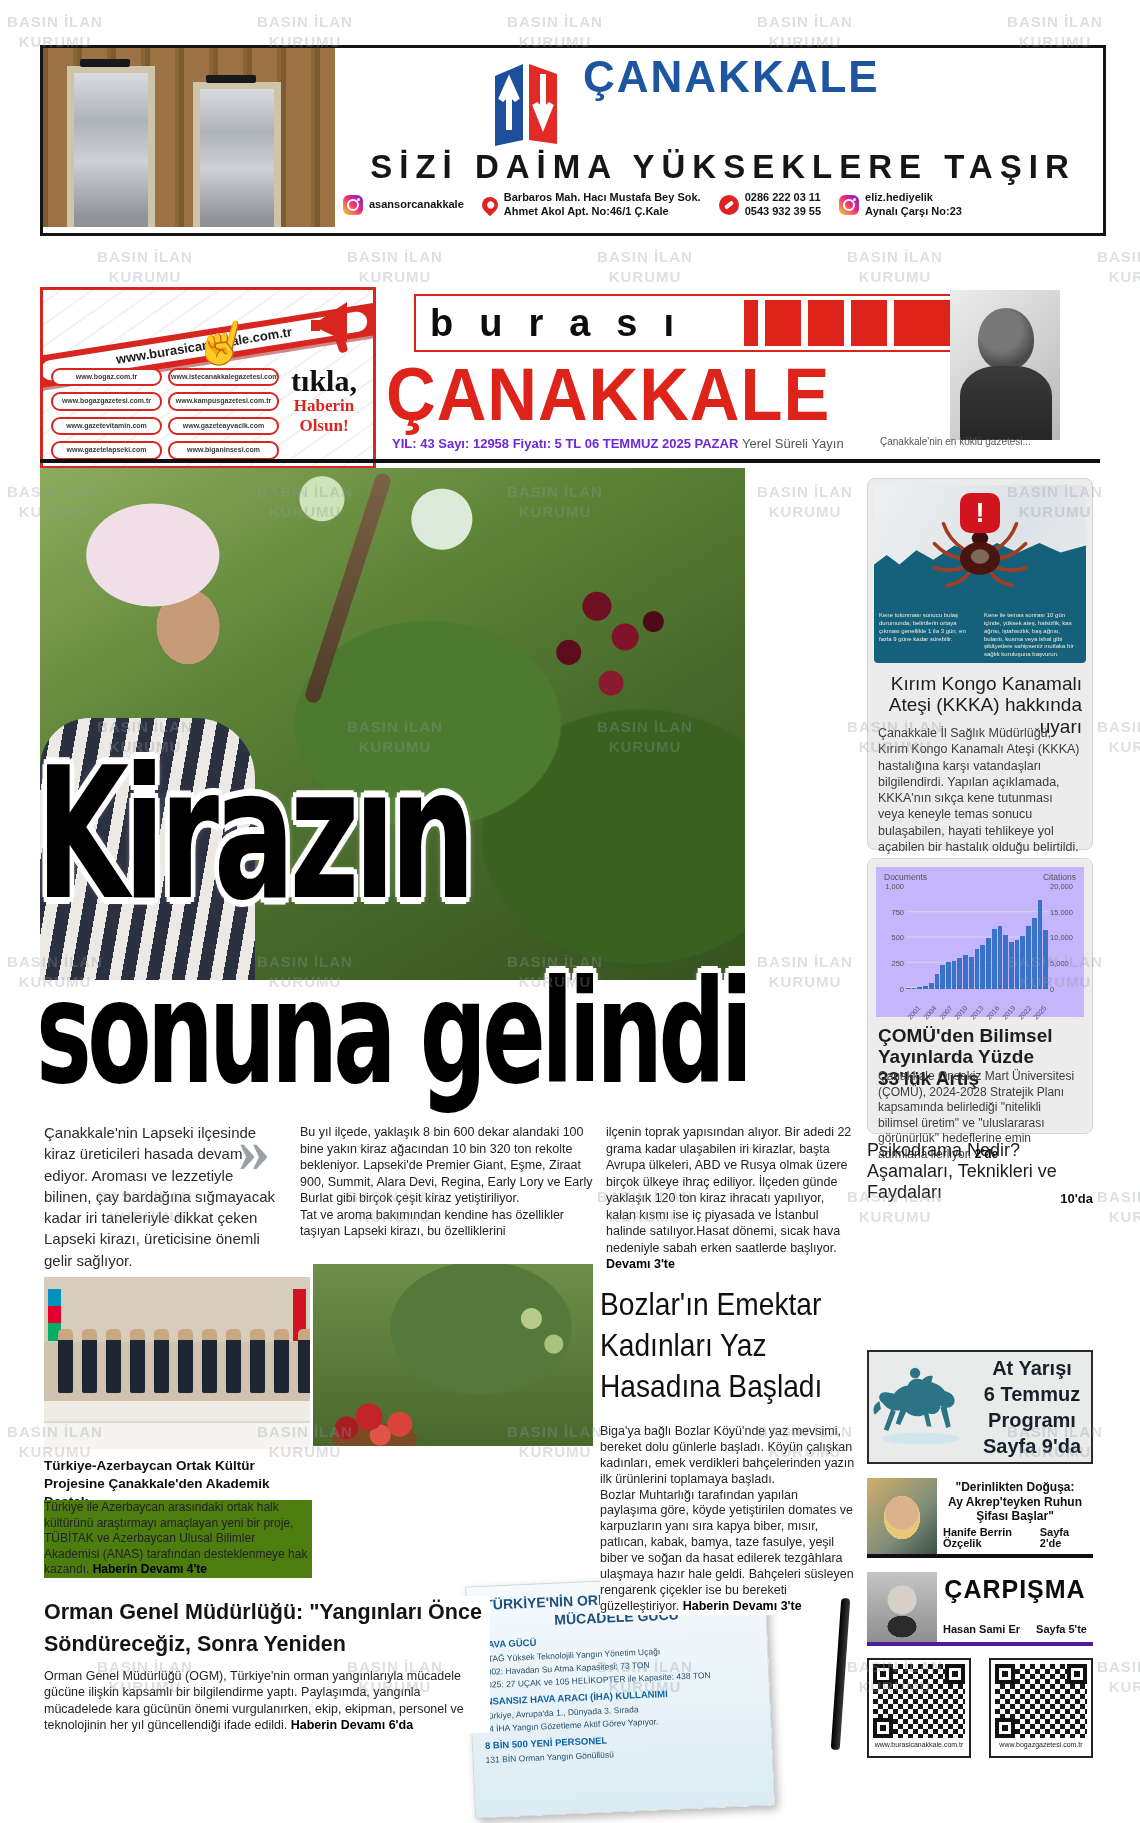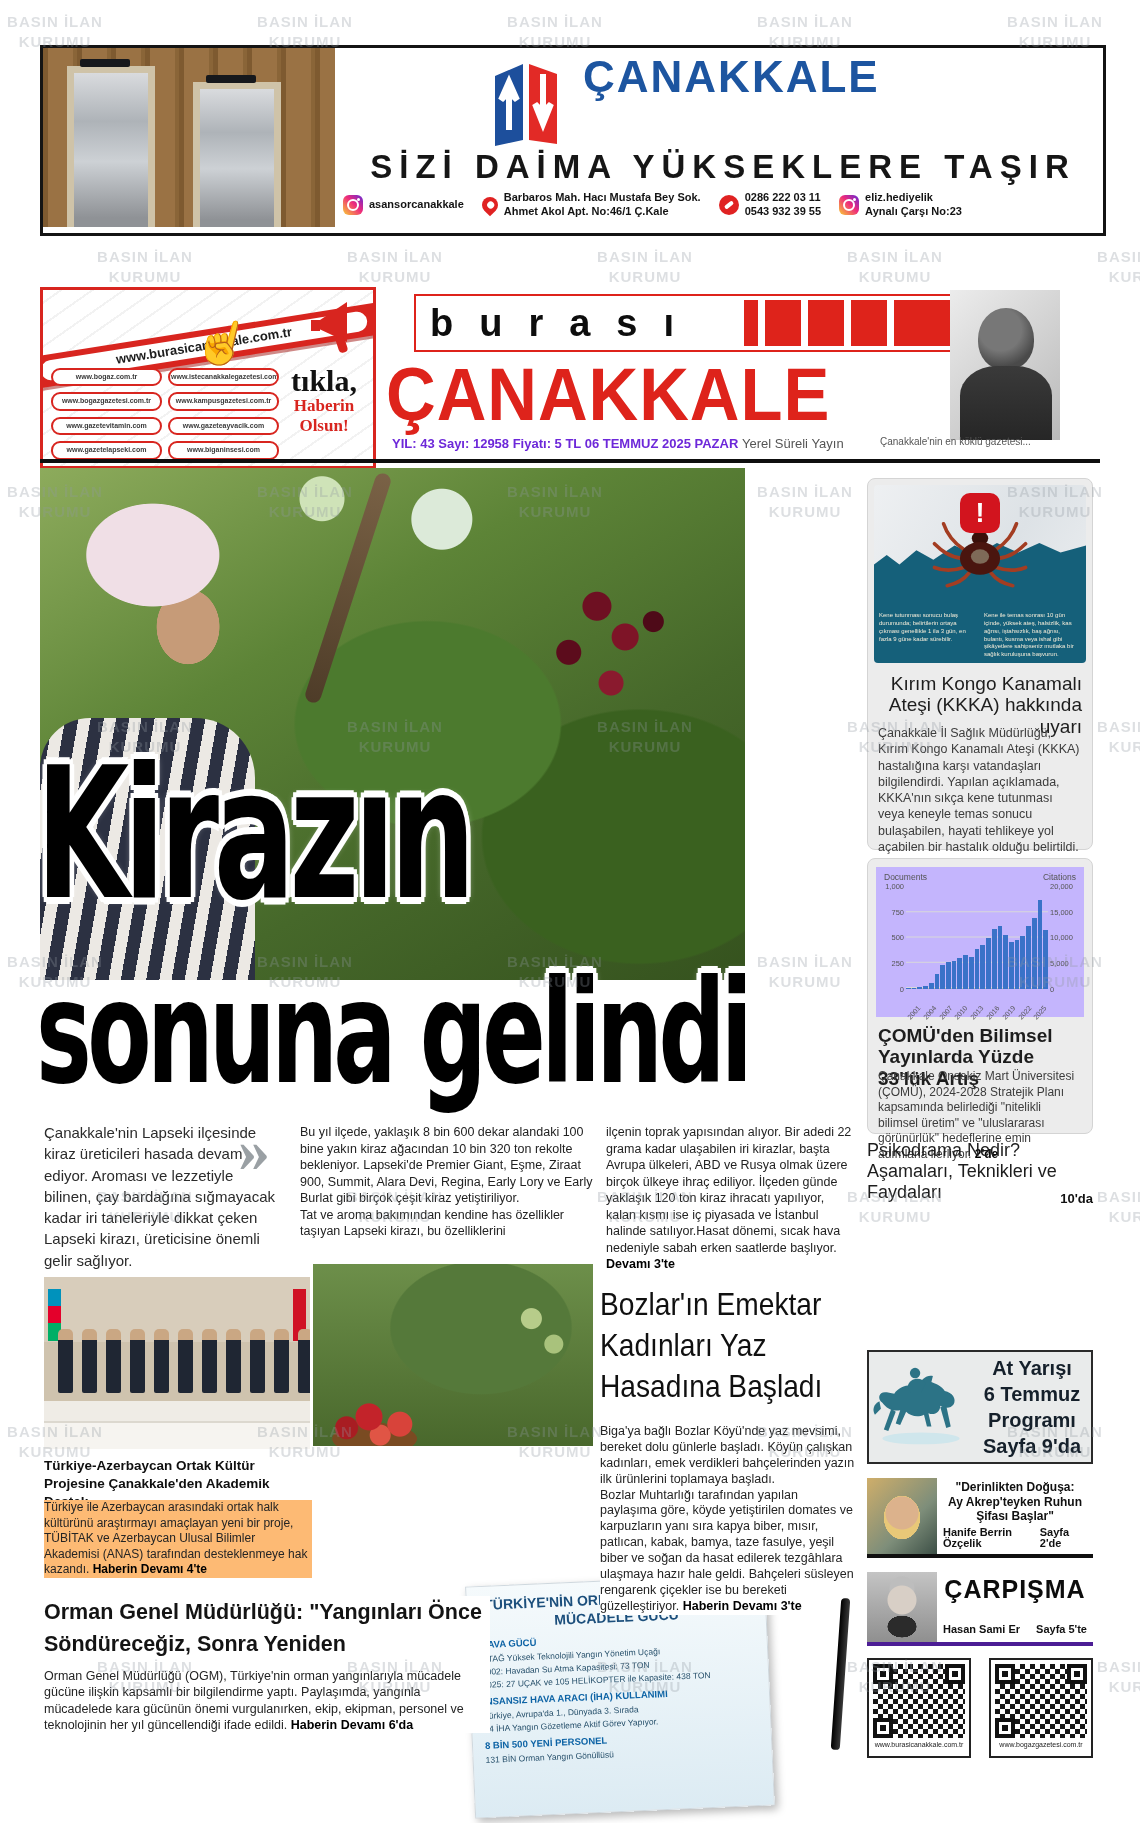--- a/index.html
+++ b/index.html
@@ -186,21 +186,21 @@
   .azer-photo{left:44px;top:1277px;width:266px;height:172px;overflow:hidden;
      background:linear-gradient(#d8cdbb 0 38%, #cfc3ae 38% 72%, #efece6 72%);}
   .azer-row{position:absolute;left:14px;top:52px;display:flex;gap:9px;}
   .person{width:15px;height:64px;border-radius:5px 5px 2px 2px;
      background:linear-gradient(#caa783 0 11px,#1f2633 11px);}
   .flag{position:absolute;top:12px;width:13px;height:52px;}
   .flag-az{left:4px;background:linear-gradient(#0092bc 0 33%,#e4002b 33% 66%,#00af66 66%);}
   .flag-tr{right:4px;background:#d01224;}
   .azer-table{position:absolute;left:0;right:0;bottom:0;height:26px;background:#f6f4f0;border-top:2px solid #dcd8cf;}
   .azer-headline{left:44px;top:1457px;width:268px;font:700 13.5px/1.35 "Liberation Sans",sans-serif;color:#0f0f0f;background:#fff;}
-  .azer-body{left:44px;top:1500px;width:268px;font:400 12px/1.3 "Liberation Sans",sans-serif;color:#242424;background:#fdba74;}
+  .azer-body{left:44px;top:1500px;width:268px;font:400 12px/1.3 "Liberation Sans",sans-serif;color:#242424;background:#4d7c0f;}
 
   .tomato-photo{left:313px;top:1264px;width:280px;height:182px;background:
      radial-gradient(circle at 20% 84%, #c3232a 0 13px, transparent 14px),
      radial-gradient(circle at 31% 88%, #d8433a 0 12px, transparent 13px),
      radial-gradient(circle at 12% 90%, #a81d22 0 11px, transparent 12px),
      radial-gradient(circle at 24% 94%, #e05545 0 10px, transparent 11px),
      radial-gradient(ellipse 70px 26px at 22% 96%, #7a4b22 0 60%, transparent 61%),
      radial-gradient(circle at 78% 30%, #b7cc8a 0 10px, transparent 11px),
      radial-gradient(circle at 86% 44%, #a9c27c 0 9px, transparent 10px),
      radial-gradient(ellipse 150px 110px at 60% 35%, #55793a 0 60%, transparent 61%),

